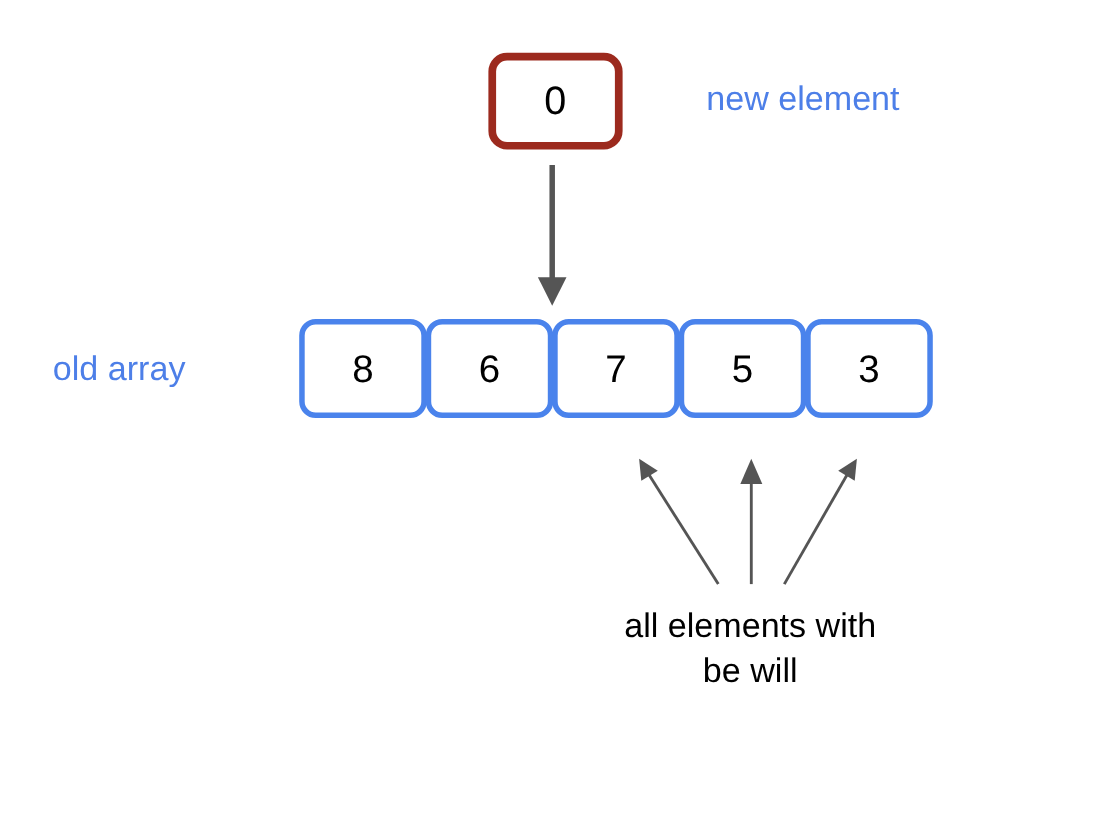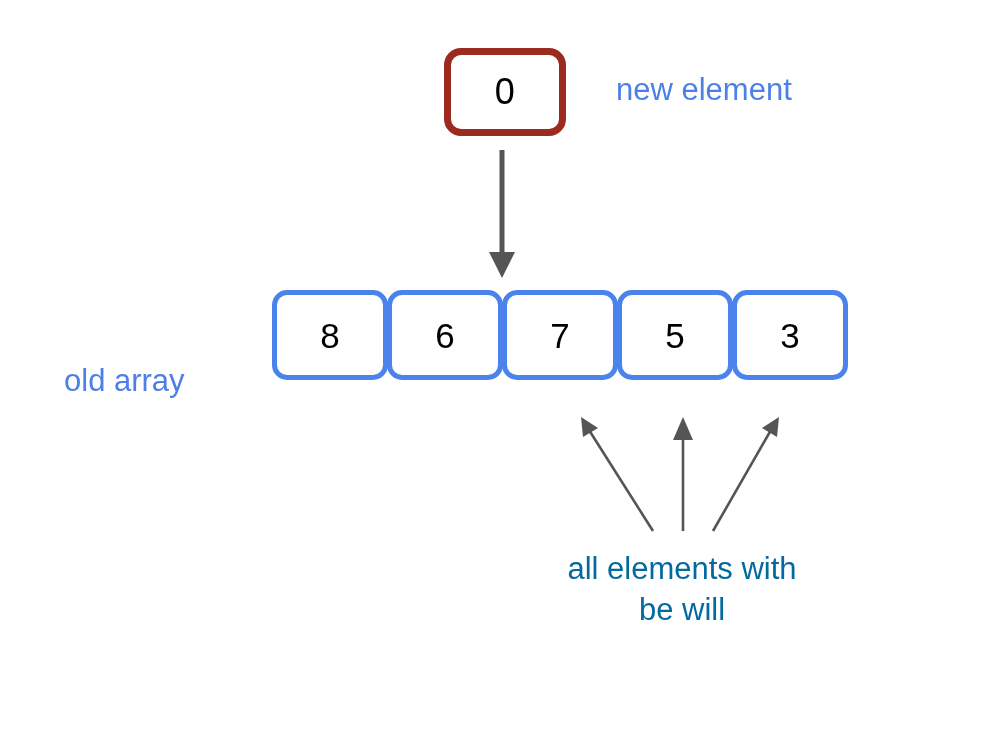--- a/index.html
+++ b/index.html
@@ -53,35 +53,34 @@
   
   .label {
     position: absolute;
     color: #4d7fe8;
     font-size: 31px;
     line-height: 38px;
     white-space: nowrap;
     z-index: 3;
   }
   #new-element-label {
-    left: 616px;
+    left: 642px;
     top: 71px;
   }
   #old-array-label {
-    left: 64px;
+    left: 48px;
     top: 316px;
-    margin-top: 46px;
   }
   #moved-caption {
     position: absolute;
     left: 497px;
     top: 548px;
     width: 370px;
     text-align: center;
-    color: #0369a1;
+    color: #000000;
     font-size: 31px;
     line-height: 41px;
     z-index: 3;
   }
 
   
   #array-row {
     position: absolute;
     left: 272px;
     top: 290px;

